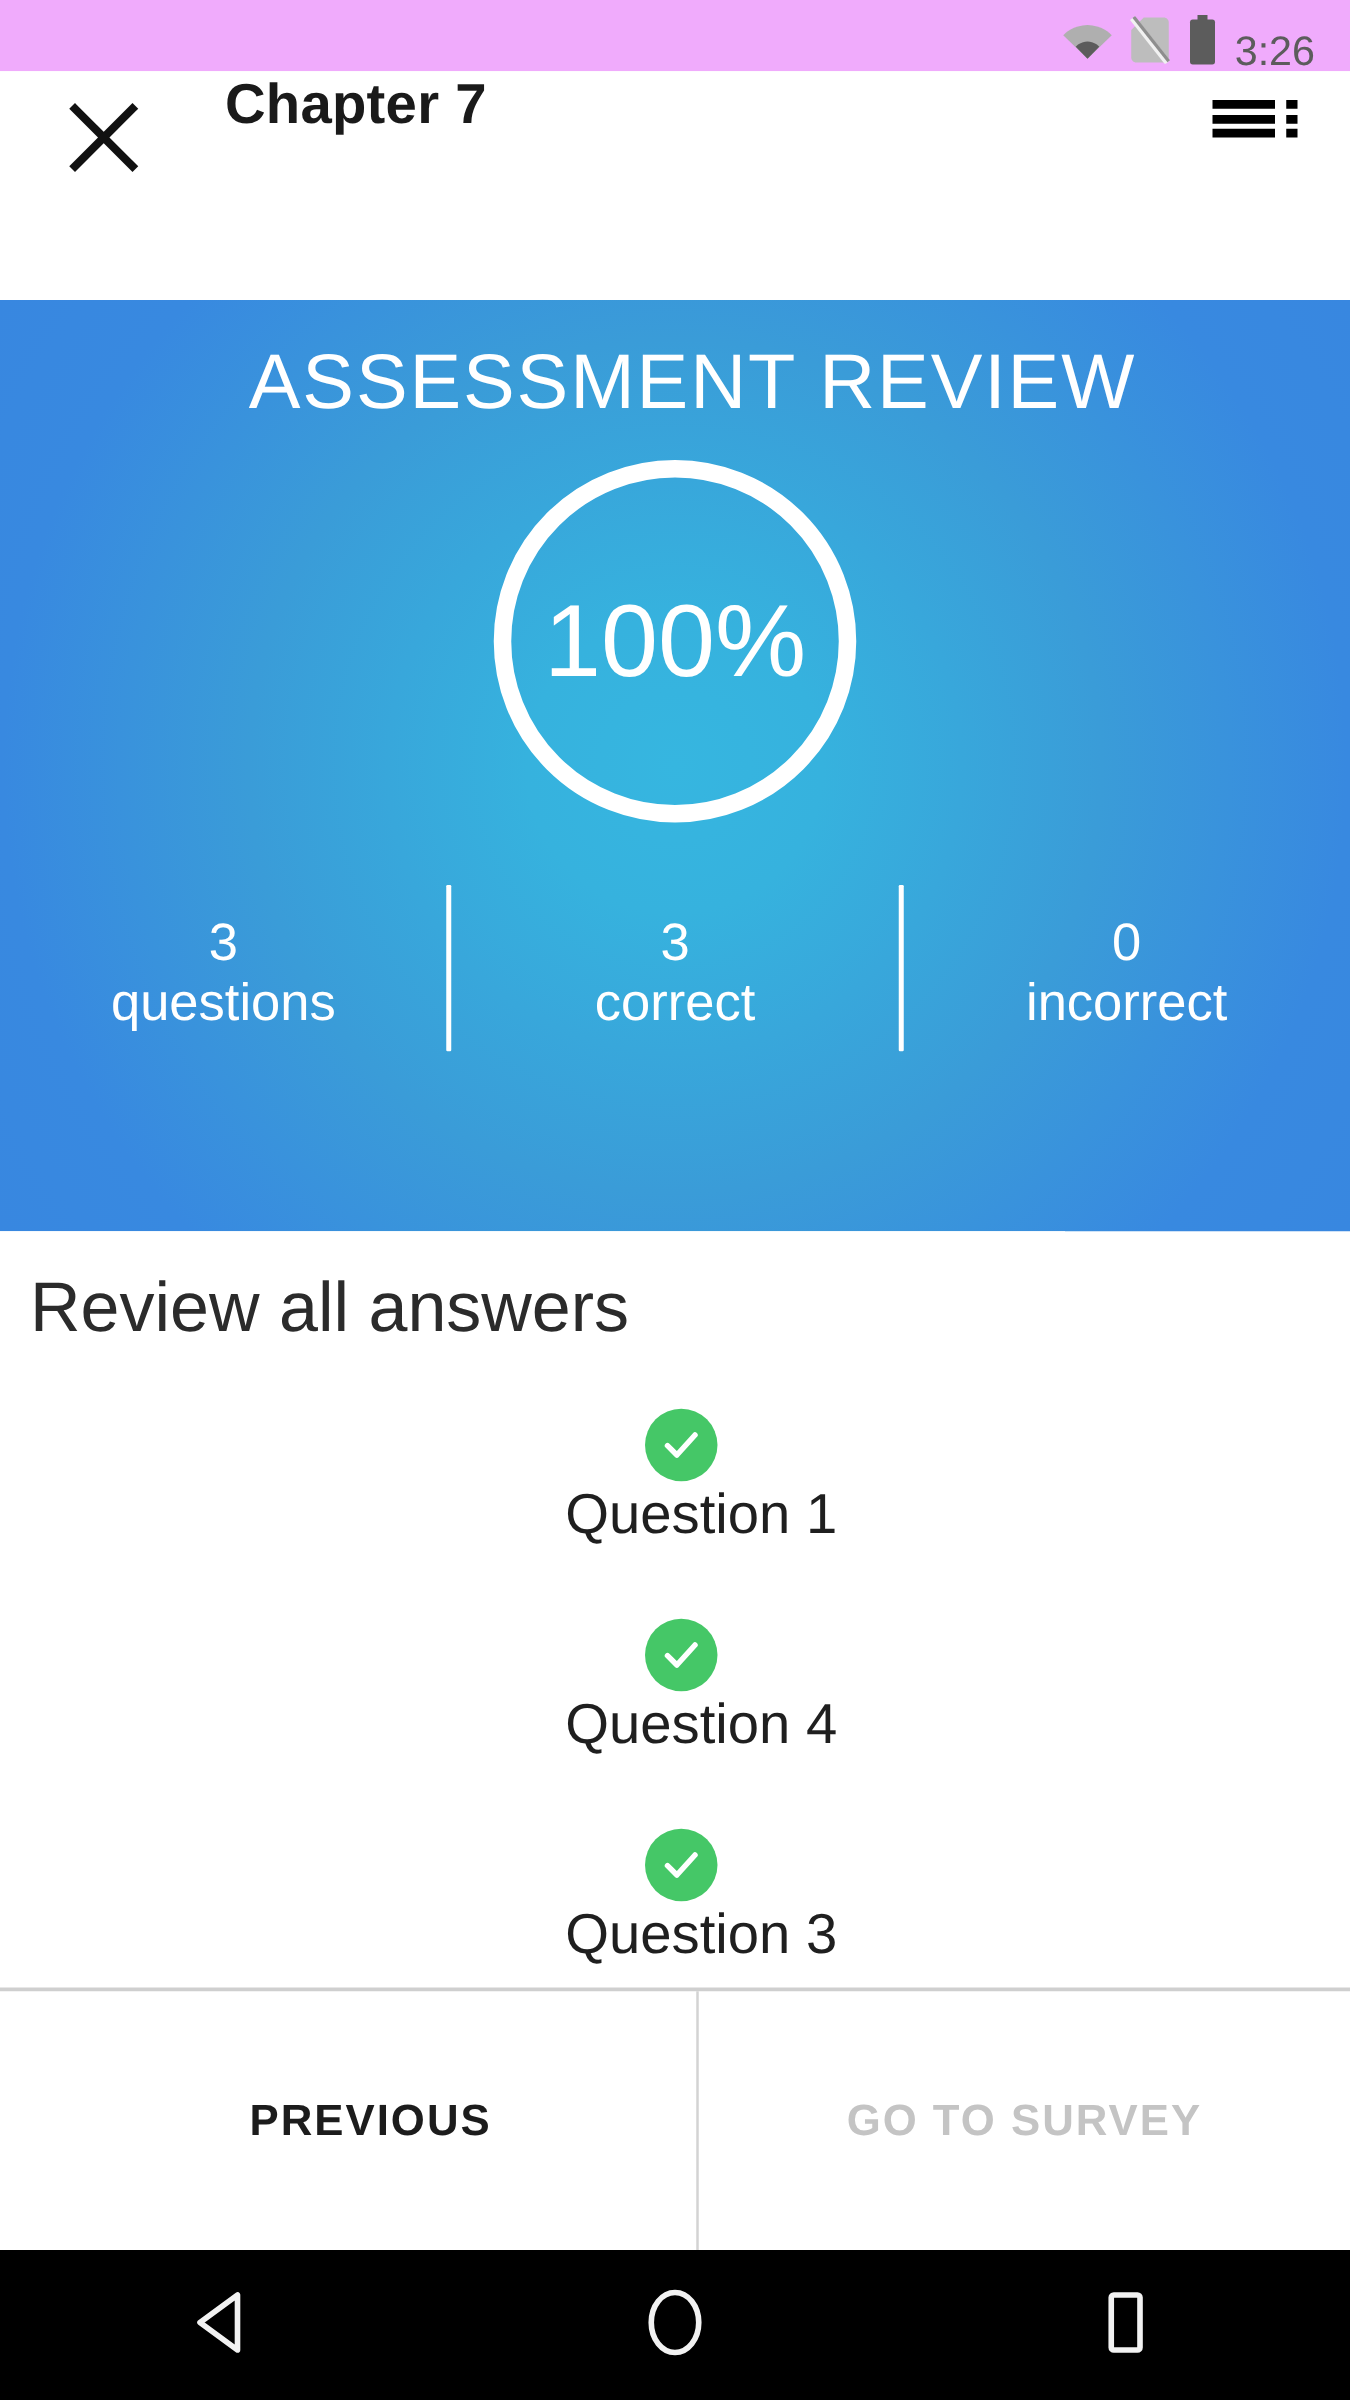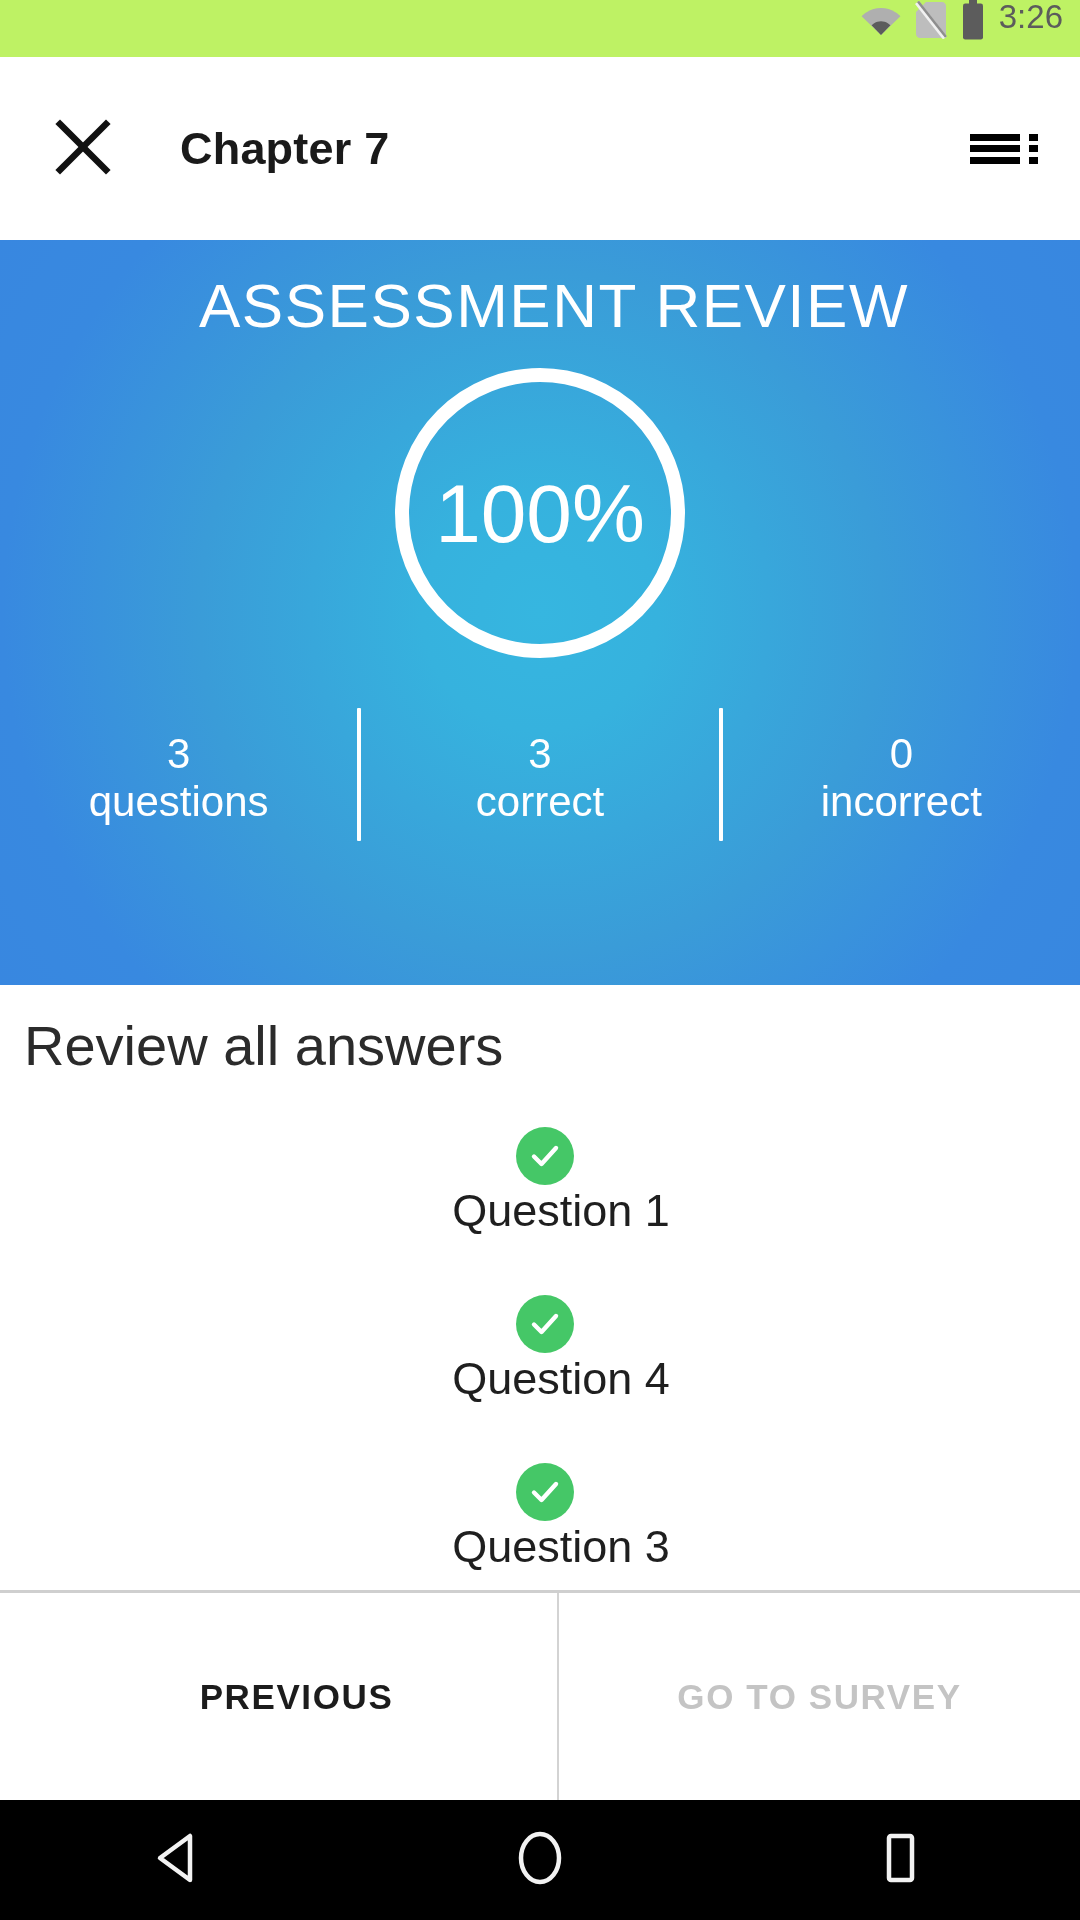--- a/index.html
+++ b/index.html
@@ -21,25 +21,25 @@
     background: #ffffff;
     overflow: hidden;
   }
 
   
   .status-bar {
     position: absolute;
     left: 0; top: 0;
     width: 1080px;
     height: 57px;
-    background: #bef264;
-    display: flex;
-    align-items: flex-start;
+    background: #f0abfc;
+    display: flex;
+    align-items: flex-end;
     justify-content: flex-end;
-    padding-right: 17px;
+    padding-right: 28px;
     box-sizing: border-box;
   }
   .status-icons {
     display: flex;
     align-items: center;
     gap: 14px;
   }
   .sb-icon { display: block; }
   .status-time {
     font-size: 33px;
@@ -51,21 +51,21 @@
   }
 
   
   .app-bar {
     position: absolute;
     left: 0; top: 57px;
     width: 1080px;
     height: 183px;
     background: #ffffff;
     display: flex;
-    align-items: center;
+    align-items: flex-start;
   }
   .close-btn {
     width: 110px;
     height: 110px;
     margin-left: 28px;
     display: flex;
     align-items: center;
     justify-content: center;
     flex: none;
   }

